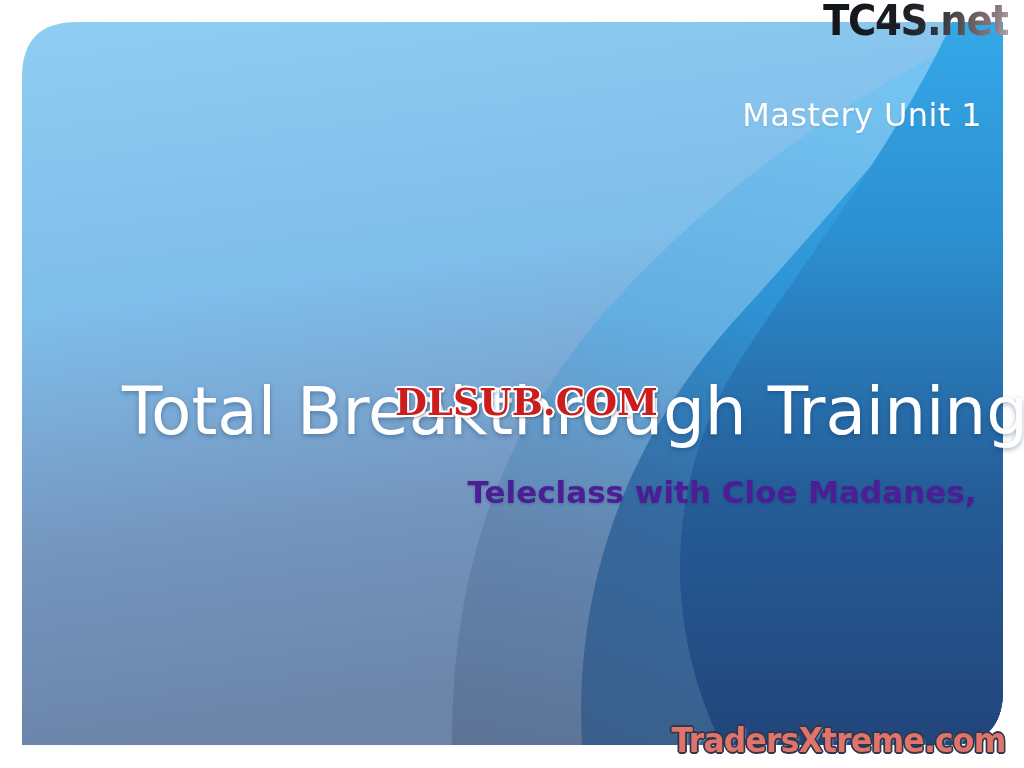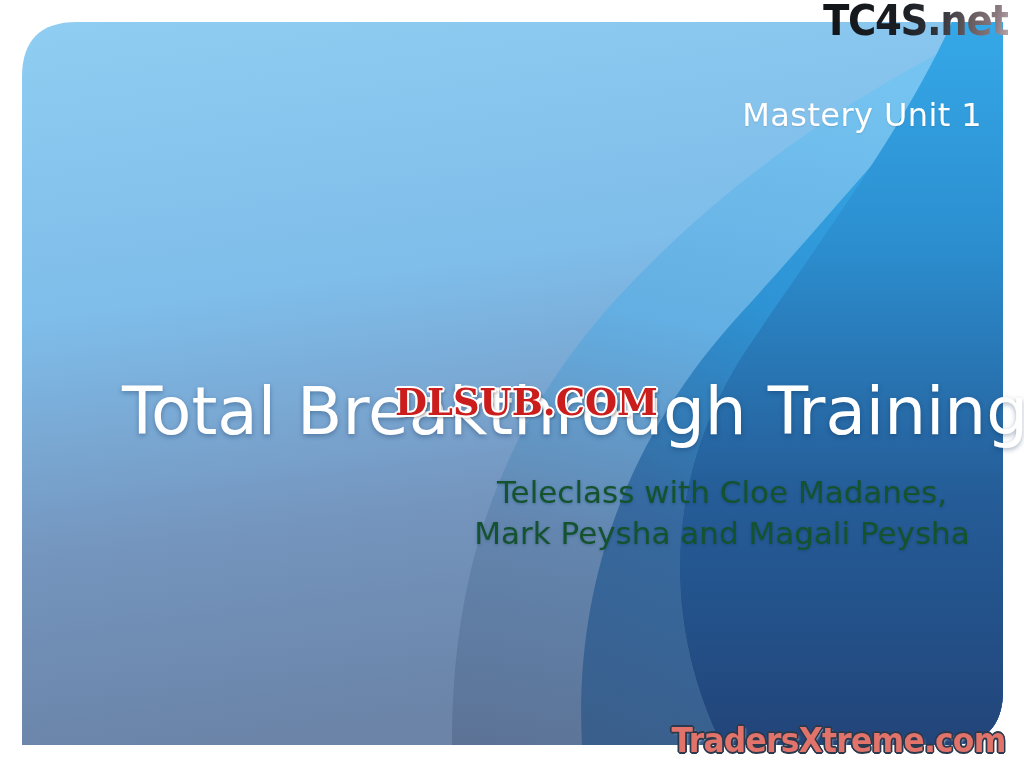--- a/index.html
+++ b/index.html
@@ -72,24 +72,25 @@
     white-space: nowrap;
     text-shadow: 0 2px 5px rgba(10,40,80,0.35);
   }
 
   #subtitle-block {
     position: absolute;
     left: 420px;
     top: 450px;
     width: 560px;
     text-align: center;
-    color: #14532d;
+    color: #4c1d95;
     font-size: 31px;
     line-height: 41px;
     text-shadow: 0 1px 3px rgba(10,40,80,0.30);
+    font-weight: bold;
   }
   #subtitle-block .sub-line { display: block; }
 
   
   #wm-tc4s {
     position: absolute;
     right: 16px;
     top: -4px;
     font-family: "DejaVu Sans", sans-serif;
     font-size: 42px;
@@ -229,21 +230,20 @@
     </svg>
 
     <div id="header-block">
       <span class="hdr-line">Mastery Unit 1</span>
     </div>
 
     <div id="title-block">Total Breakthrough Training</div>
 
     <div id="subtitle-block">
       <span class="sub-line">Teleclass with Cloe Madanes,</span>
-      <span class="sub-line">Mark Peysha and Magali Peysha</span>
     </div>
 
     <div id="wm-dlsub">DLSUB.COM</div>
 
   </div>
 
   <div id="wm-tc4s">TC4S.net</div>
 
   <div id="wm-traders">TradersXtreme.com</div>
 

